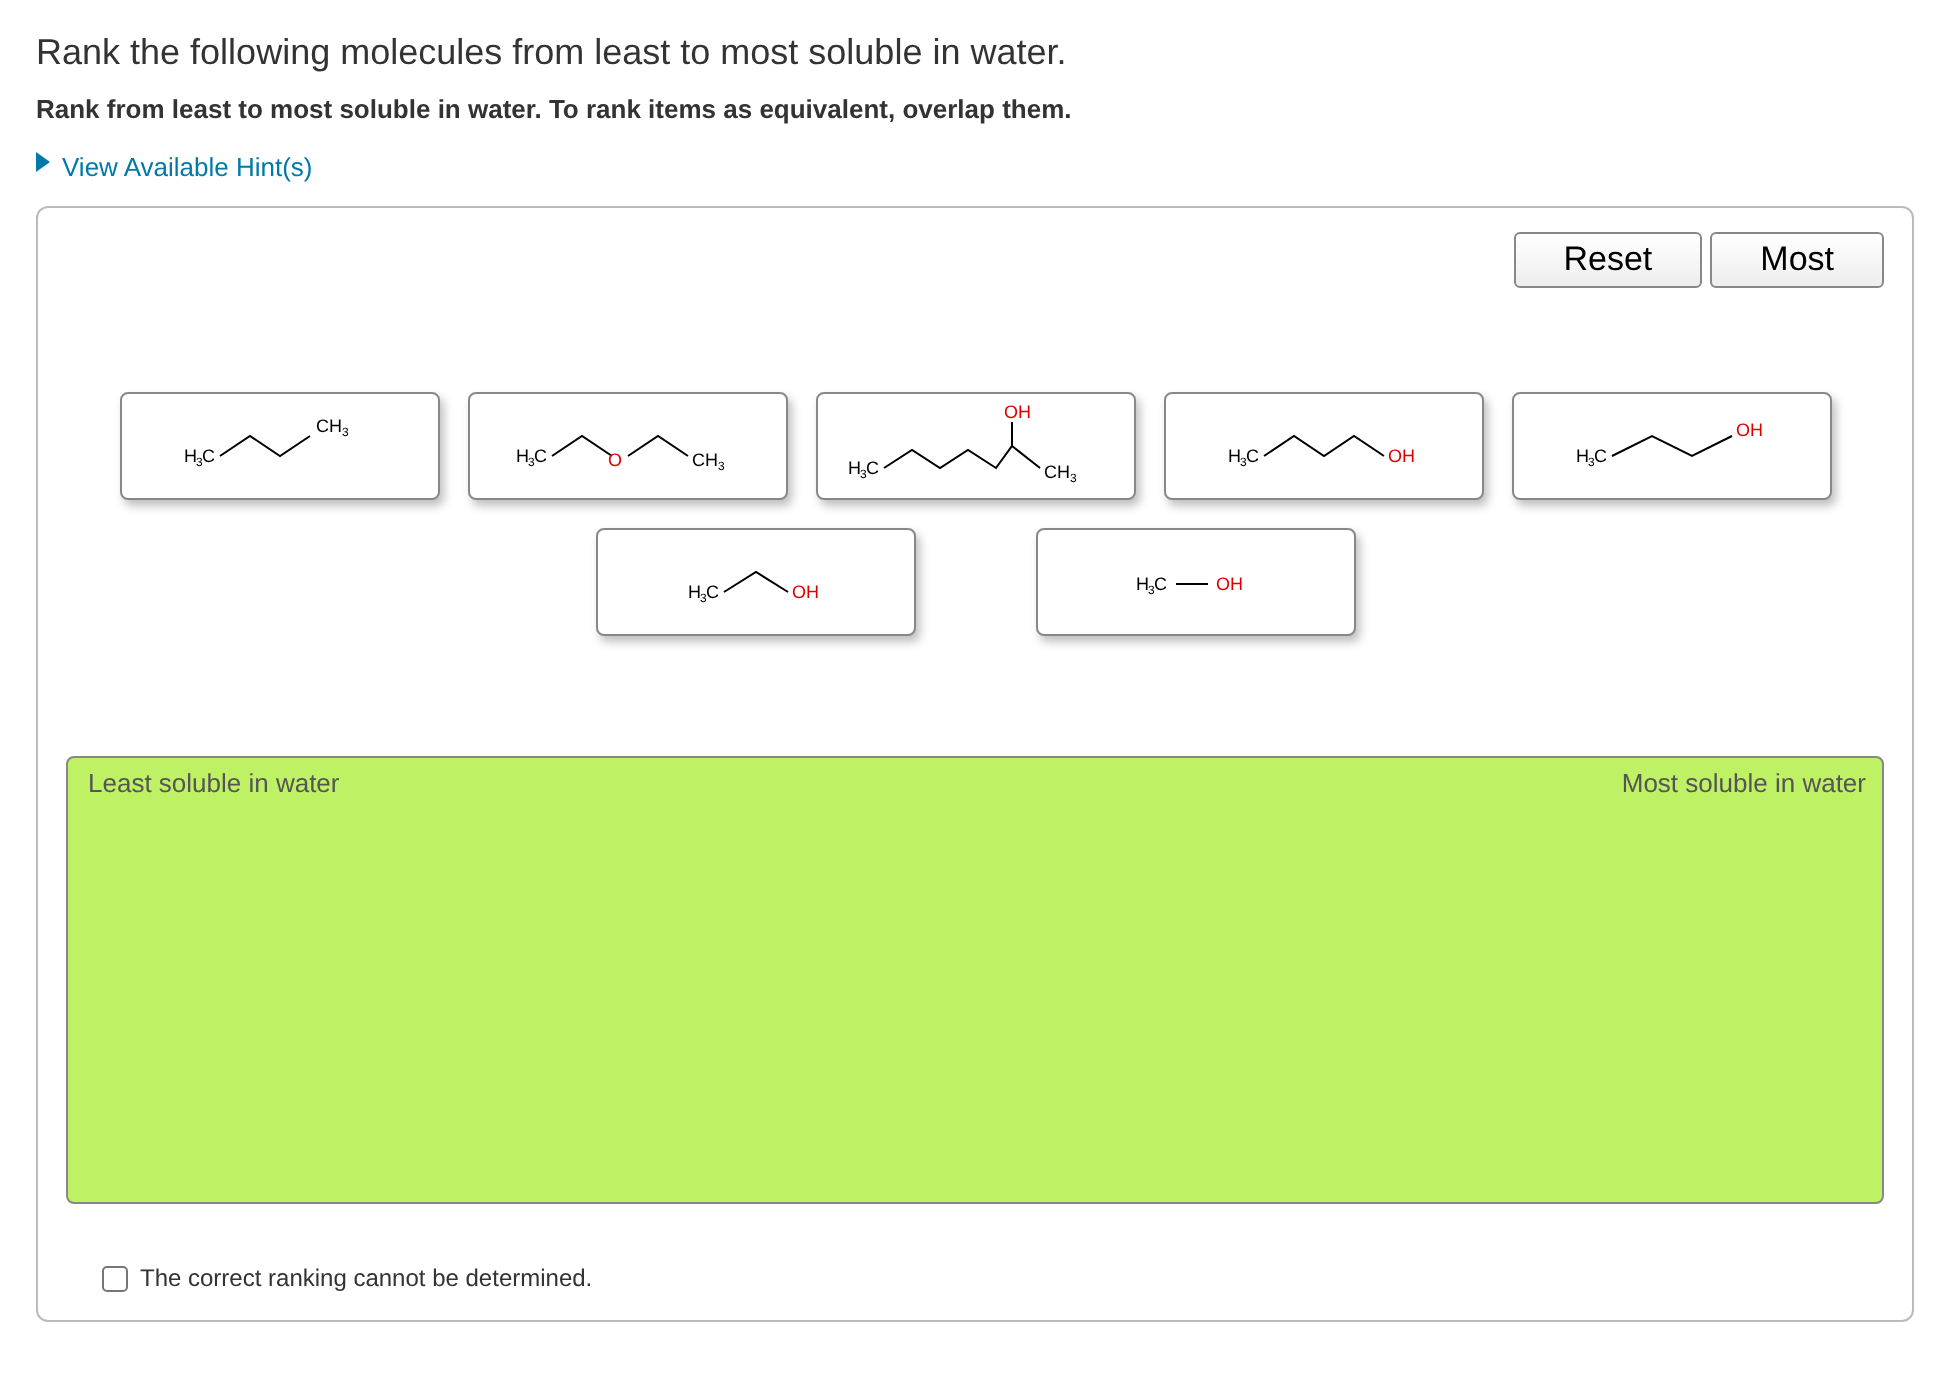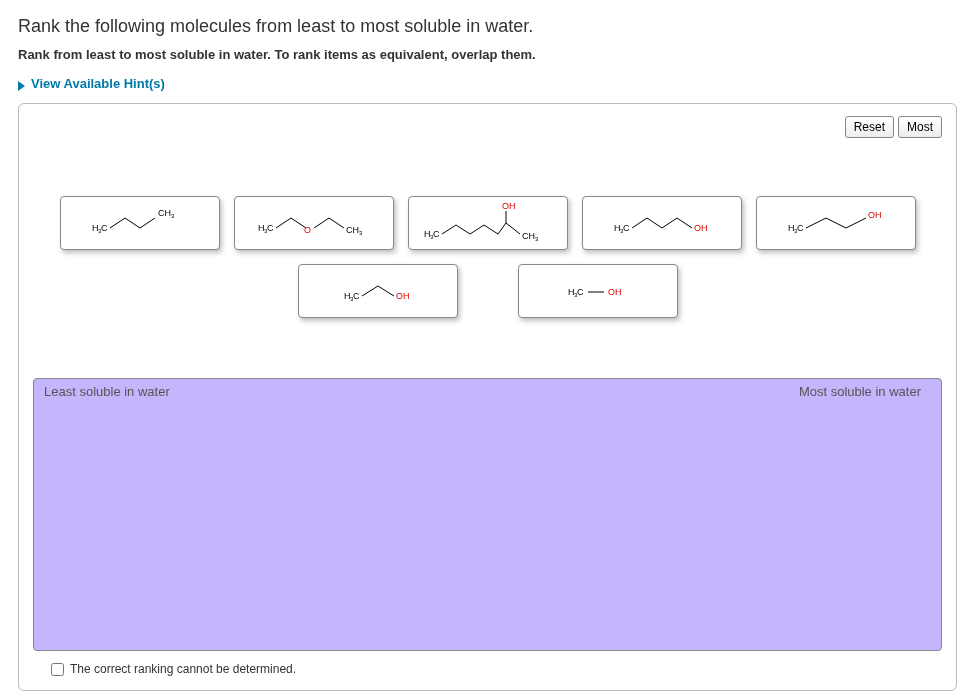--- a/index.html
+++ b/index.html
@@ -20,26 +20,26 @@
     margin: 6px 0 10px 0;
   }
   .question-sub {
     font-size: 13px;
     color: #333;
     font-weight: bold;
     margin: 0 0 14px 0;
   }
   .hints-link {
     font-size: 13px;
-    font-weight: bold;
+    font-weight: normal;
     color: #0179a8;
     cursor: pointer;
     margin-bottom: 12px;
     display: flex;
-    align-items: flex-end;
+    align-items: flex-start;
   }
   .hints-link .tri {
     width: 0; height: 0;
     border-top: 5px solid transparent;
     border-bottom: 5px solid transparent;
     border-left: 7px solid #0179a8;
     margin-right: 6px;
   }
   .panel {
     border: 1px solid #bbb;
@@ -48,25 +48,25 @@
     position: relative;
   }
   .top-buttons {
     position: absolute;
     top: 12px;
     right: 14px;
     display: flex;
     gap: 4px;
   }
   .btn {
-    font-size: 12px;
+    font-size: 17px;
     border: 1px solid #888;
     border-radius: 3px;
     background: linear-gradient(#fff,#eee);
-    padding: 3px 8px;
+    padding: 3px 24px;
     cursor: pointer;
   }
   .tiles-area {
     margin-top: 78px;
     display: flex;
     flex-wrap: wrap;
     justify-content: center;
     gap: 14px;
     padding: 0 10px;
   }
@@ -86,34 +86,34 @@
     display: flex;
     align-items: center;
     justify-content: center;
     cursor: grab;
     position: relative;
   }
   .drop-zone {
     margin-top: 60px;
     border: 1px solid #888;
     border-radius: 4px;
-    height: 273px;
+    height: 224px;
     position: relative;
-    background: #c4b5fd;
+    background: #bef264;
   }
   .zone-label-left, .zone-label-right {
     position: absolute;
     top: 5px;
     font-size: 13px;
     color: #555;
   }
   .zone-label-left { left: 10px; }
-  .zone-label-right { right: 20px; }
+  .zone-label-right { right: 8px; }
   .cannot-determine {
-    margin-top: 11px;
+    margin-top: 30px;
     font-size: 12px;
     color: #333;
     display: flex;
     align-items: center;
     gap: 6px;
     padding-left: 18px;
   }
   .cannot-determine input { margin: 0; }
 
   

